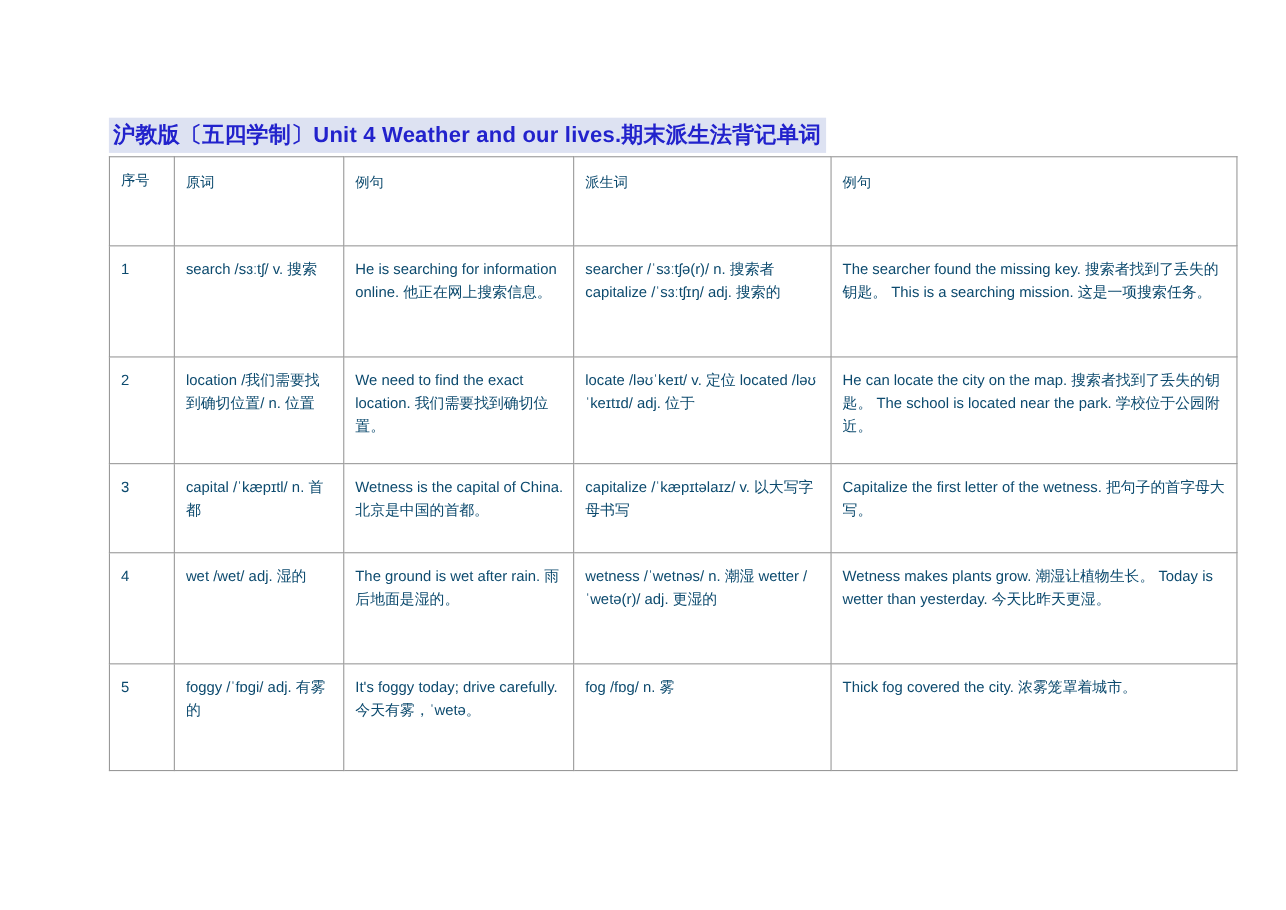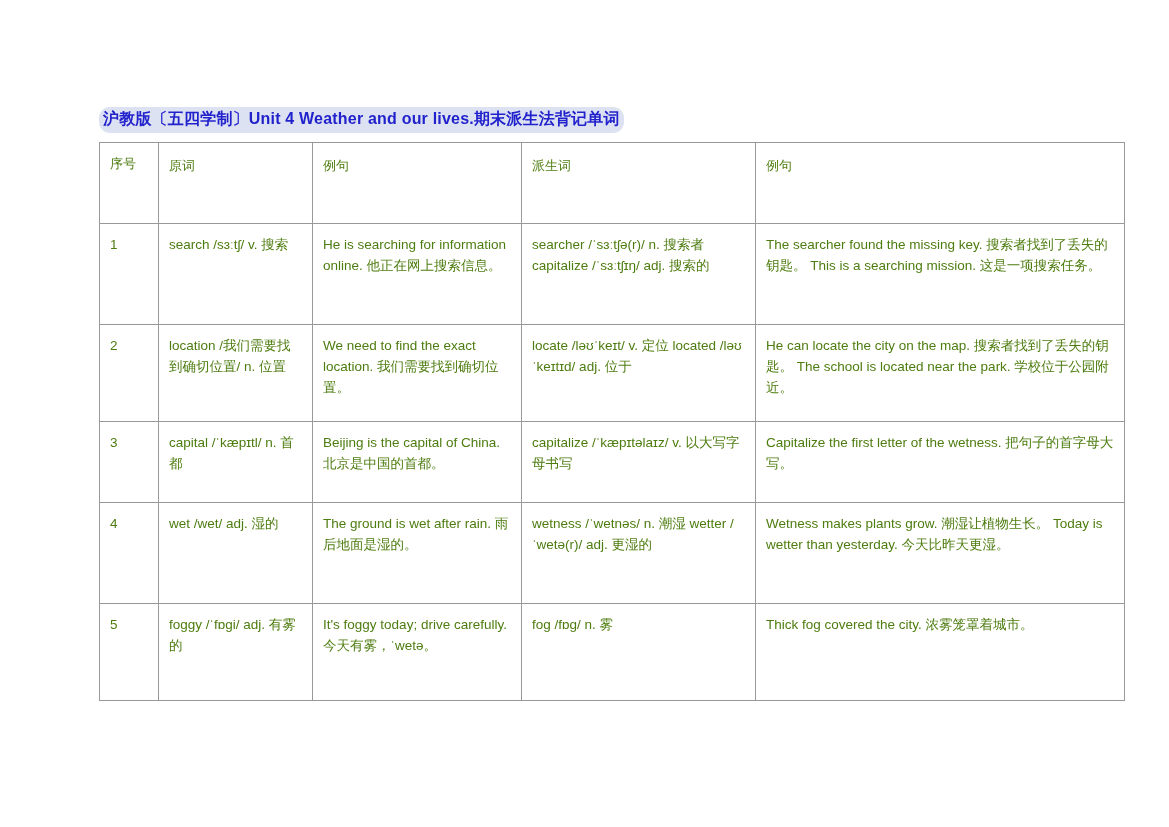--- a/index.html
+++ b/index.html
@@ -19,44 +19,43 @@
     position: absolute;
     left: 0;
     top: 0;
     width: 1169px;
     height: 827px;
   }
   .doc-title {
     position: absolute;
     left: 99px;
     top: 107px;
-    font-size: 16px;
+    font-size: 20px;
     font-weight: bold;
     color: #2222cc;
     background: #dde2f2;
     padding: 2px 4px 3px 4px;
     white-space: nowrap;
     letter-spacing: 0.2px;
-    border-radius: 11px;
   }
   table.vocab {
     position: absolute;
     left: 99px;
     top: 142px;
     width: 971px;
     border-collapse: collapse;
     table-layout: fixed;
   }
   table.vocab td {
     border: 1px solid #999999;
     vertical-align: top;
     padding: 11px 8px 11px 10px;
     font-size: 13.5px;
     line-height: 1.55;
-    color: #4d7c0f;
+    color: #0c4a6e;
   }
   table.vocab tr.head td {
     font-size: 13px;
     padding-top: 13px;
     padding-bottom: 13px;
   }
   tr.head td.c-no {
     line-height: 1.25;
   }
   .c-no { width: 40px; }
@@ -100,21 +99,21 @@
         <td class="c-no">2</td>
         <td class="c-word">location /我们需要找到确切位置/ n. 位置</td>
         <td class="c-ex1">We need to find the exact location. 我们需要找到确切位置。</td>
         <td class="c-deriv">locate /ləʊˈkeɪt/ v. 定位 located /ləʊˈkeɪtɪd/ adj. 位于</td>
         <td class="c-ex2">He can locate the city on the map. 搜索者找到了丢失的钥匙。 The school is located near the park. 学校位于公园附近。</td>
       </tr>
 
       <tr class="row-3">
         <td class="c-no">3</td>
         <td class="c-word">capital /ˈkæpɪtl/ n. 首都</td>
-        <td class="c-ex1">Beijing is the capital of China. 北京是中国的首都。</td>
+        <td class="c-ex1">Wetness is the capital of China. 北京是中国的首都。</td>
         <td class="c-deriv">capitalize /ˈkæpɪtəlaɪz/ v. 以大写字母书写</td>
         <td class="c-ex2">Capitalize the first letter of the wetness. 把句子的首字母大写。</td>
       </tr>
 
       <tr class="row-4">
         <td class="c-no">4</td>
         <td class="c-word">wet /wet/ adj. 湿的</td>
         <td class="c-ex1">The ground is wet after rain. 雨后地面是湿的。</td>
         <td class="c-deriv">wetness /ˈwetnəs/ n. 潮湿 wetter /ˈwetə(r)/ adj. 更湿的</td>
         <td class="c-ex2">Wetness makes plants grow. 潮湿让植物生长。 Today is wetter than yesterday. 今天比昨天更湿。</td>

